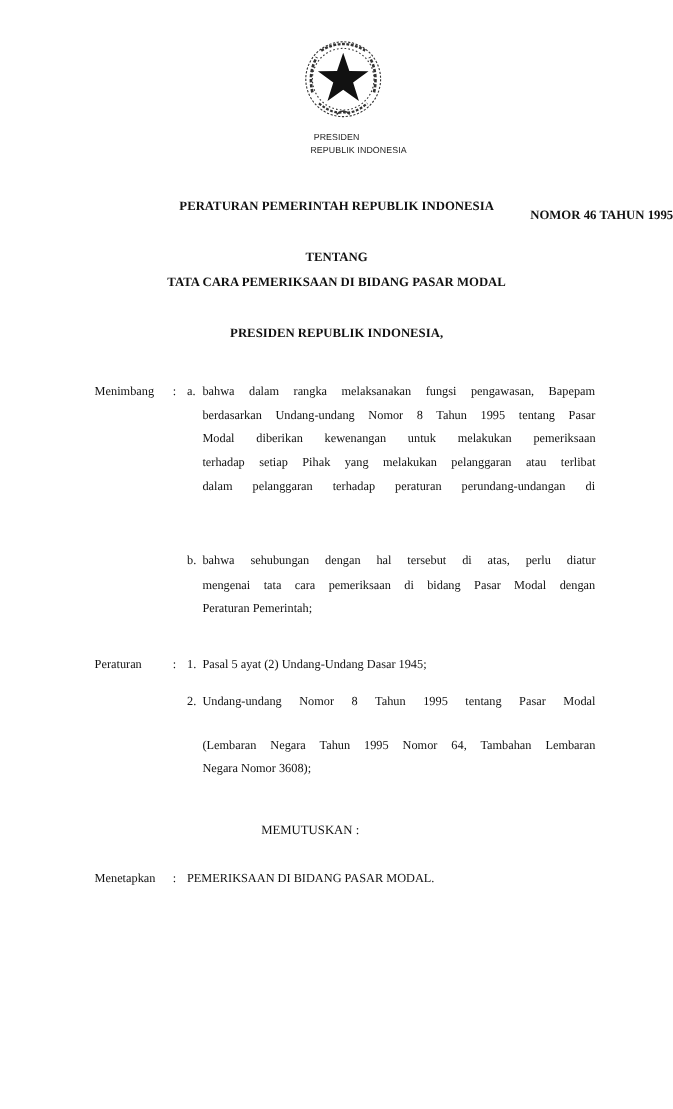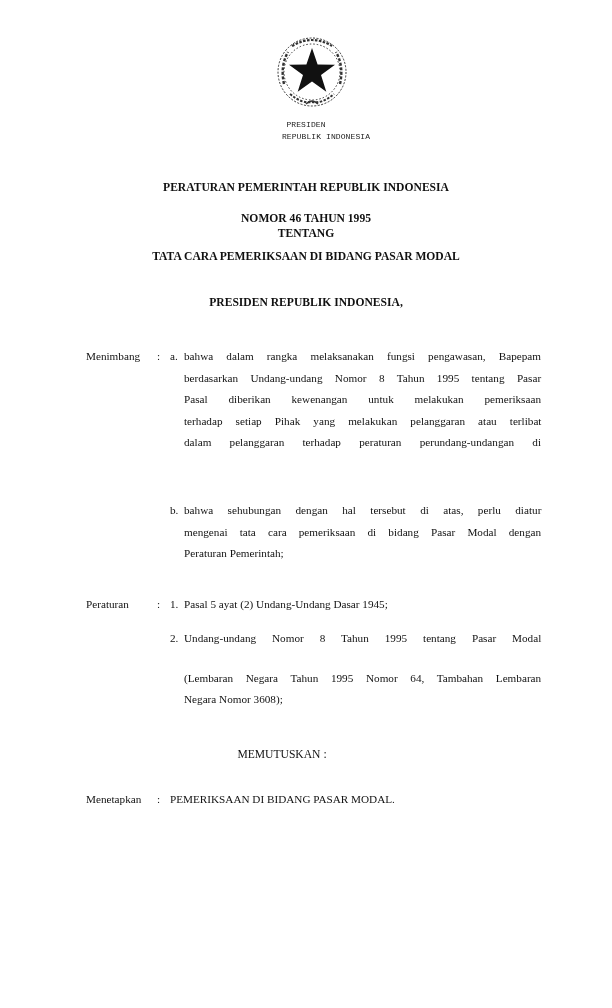--- a/index.html
+++ b/index.html
@@ -1,20 +1,20 @@
 <!DOCTYPE html>
 <html><head>
   <meta charset="utf-8">
   <style>
     html, body { margin: 0; padding: 0; background: #ffffff; }
     body { width: 612px; height: 1008px; position: relative; overflow: hidden;
       font-family: "Liberation Serif", "DejaVu Serif", serif; color: #111; }
     .emblem { position: absolute; left: 272px; top: 32px; width: 80px; height: 82px; }
     .seal-text { position: absolute; left: 0; width: 612px; text-align: center;
-      font-family: Liberation Mono, monospace; font-size: 8px; color: #222; letter-spacing: 0.1px; }
+      font-family: Liberation Sans, sans-serif; font-size: 8px; color: #222; letter-spacing: 0.1px; }
     .title { position: absolute; left: 0; width: 612px; text-align: center; font-weight: bold; font-size: 11.6px; }
     .center { position: absolute; left: 0; width: 564px; text-align: center; font-size: 11.6px; }
     .row { position: absolute; font-size: 11.2px; line-height: 21.6px; }
     .label { position: absolute; left: 86px; }
     .colon { position: absolute; left: 157px; }
     .marker { position: absolute; left: 170px; }
     .para { position: absolute; left: 184px; width: 357px; text-align: justify; text-align-last: left; }
     .para-wide { position: absolute; left: 170px; width: 371px; }
     .jline { display: block; text-align: justify; text-align-last: justify; height: 21.6px; white-space: nowrap; }
     .jline.last { text-align-last: left; }
@@ -33,34 +33,34 @@
       <path d="M20 14 Q40 2 60 14" stroke-width="2.2" stroke-dasharray="2.6 1.4"></path>
       <path d="M34 72 Q40 66 46 72" stroke-width="1.4"></path>
     </g>
     <polygon fill="#111" points="40,16 45.6,32.6 63,32.8 49,43 54.3,59.8 40,49.6 25.7,59.8 31,43 17,32.8 34.4,32.6"></polygon>
   </svg>
 </div>
 <div class="seal-text" style="top:120px;">PRESIDEN</div>
 <div class="seal-text" style="top:132px;padding-left:20px;">REPUBLIK INDONESIA</div>
 
 <div class="title" style="top:181px;">PERATURAN PEMERINTAH  REPUBLIK INDONESIA</div>
-<div class="title" style="top:212px;">NOMOR 46 TAHUN 1995</div>
+<div class="title" style="top:189px;text-align:right;">NOMOR 46 TAHUN 1995</div>
 <div class="title" style="top:227px;">TENTANG</div>
 <div class="title" style="top:250px;">TATA CARA PEMERIKSAAN DI BIDANG PASAR MODAL</div>
 
 <div class="title" style="top:296px;">PRESIDEN REPUBLIK INDONESIA,</div>
 
 <div class="row" style="top:346px; left:0; width:612px;">
   <span class="label">Menimbang</span>
   <span class="colon">:</span>
   <span class="marker">a.</span>
   <div class="para">
     <span class="jline" style="display: block; white-space: nowrap; word-spacing: 10.3333px;">bahwa dalam rangka melaksanakan fungsi pengawasan, Bapepam</span>
     <span class="jline" style="display: block; white-space: nowrap; word-spacing: 9.57143px;">berdasarkan Undang-undang Nomor 8 Tahun 1995 tentang Pasar</span>
-    <span class="jline" style="display: block; white-space: nowrap; word-spacing: 17px;">Pasal diberikan kewenangan untuk melakukan pemeriksaan</span>
+    <span class="jline" style="display: block; white-space: nowrap; word-spacing: 17px;">Modal diberikan kewenangan untuk melakukan pemeriksaan</span>
     <span class="jline" style="display: block; white-space: nowrap; word-spacing: 10.2857px;">terhadap setiap Pihak yang melakukan pelanggaran atau terlibat</span>
     <span class="jline" style="display: block; white-space: nowrap; word-spacing: 15.4px;">dalam pelanggaran terhadap peraturan perundang-undangan di</span>
   </div>
 </div>
 
 <div class="row" style="top:500px; left:0; width:612px;">
   <span class="marker">b.</span>
   <div class="para">
     <span class="jline" style="display: block; white-space: nowrap; word-spacing: 11.625px;">bahwa sehubungan dengan hal tersebut di atas, perlu diatur</span>
     <span class="jline" style="display: block; white-space: nowrap; word-spacing: 9.375px;">mengenai tata cara pemeriksaan di bidang Pasar Modal dengan</span>

